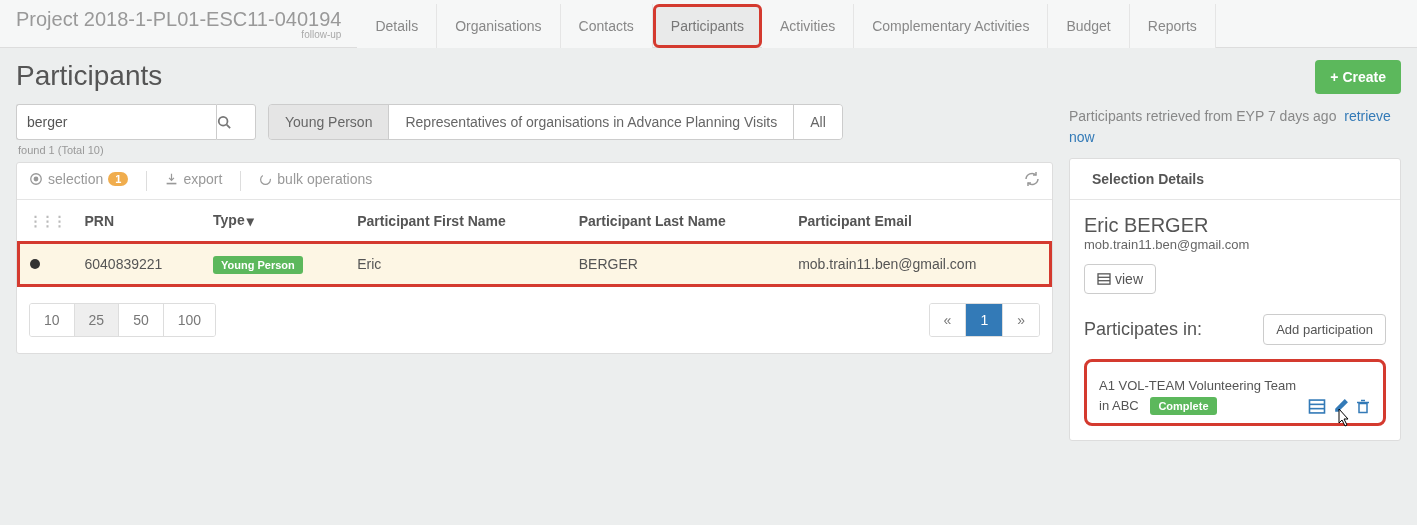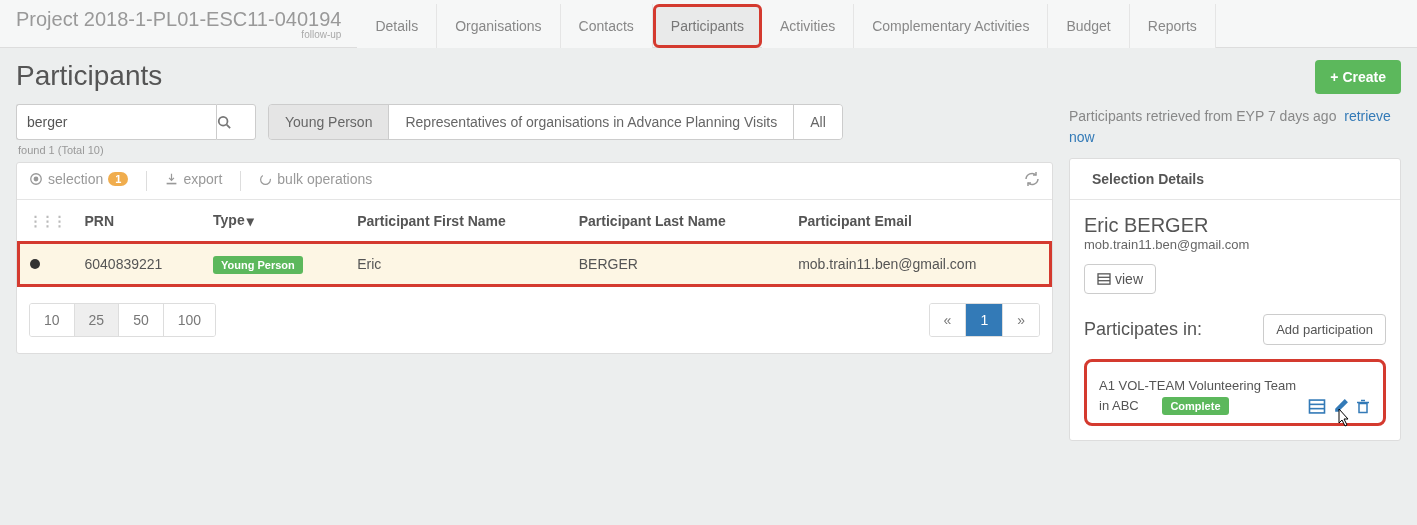--- a/index.html
+++ b/index.html
@@ -207,21 +207,21 @@
         </button>
 
         <div class="participates-row">
           <h3>Participates in:</h3>
           <button class="btn btn-default" style="padding:7px 12px;font-size:13px;">Add participation</button>
         </div>
 
         <div class="participation-box">
           <div class="part-text">
             <span>A1 VOL-TEAM Volunteering Team in ABC</span>
-            <span class="badge-green" style="margin-left:20px;">Complete</span>
+            <span class="badge-green" style="margin-left:8px;">Complete</span>
           </div>
           <div class="part-icons">
             <span class="ico">
               <svg width="18" height="15" viewBox="0 0 16 14" fill="none" stroke="#337ab7" stroke-width="1.5">
                   <rect x="1" y="1" width="14" height="12"></rect>
                   <line x1="1" y1="5" x2="15" y2="5"></line>
                   <line x1="1" y1="9" x2="15" y2="9"></line>
                 </svg>
             </span>
             <span class="ico">

